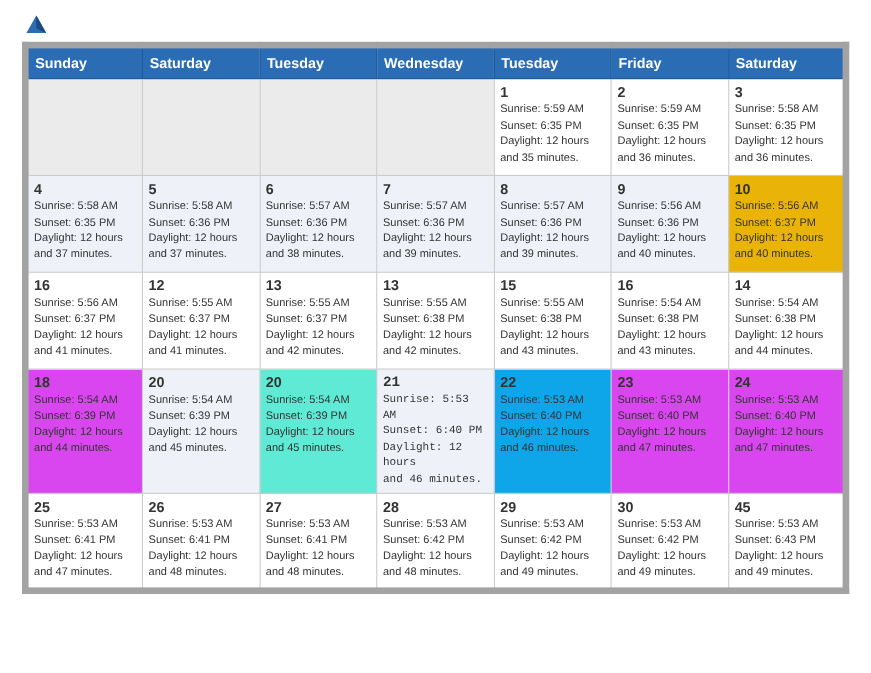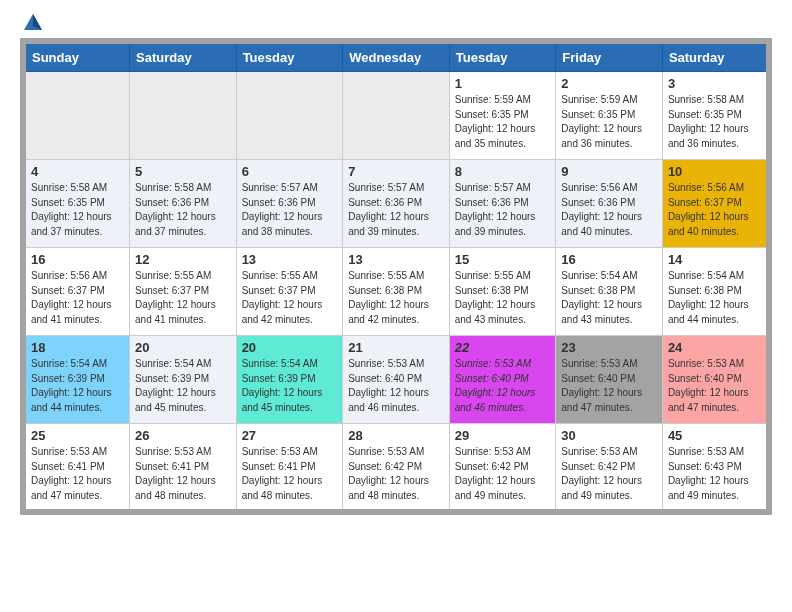--- a/index.html
+++ b/index.html
@@ -204,45 +204,45 @@
           <td>
             <span class="day-number">16</span>
             <div class="day-info">Sunrise: 5:54 AM<br>Sunset: 6:38 PM<br>Daylight: 12 hours<br>and 43 minutes.</div>
           </td>
           <td>
             <span class="day-number">14</span>
             <div class="day-info">Sunrise: 5:54 AM<br>Sunset: 6:38 PM<br>Daylight: 12 hours<br>and 44 minutes.</div>
           </td>
         </tr>
         <tr class="week-row">
-          <td style="background: #7dd3fc;">
+          <td style="background: #d946ef;">
             <span class="day-number">18</span>
             <div class="day-info">Sunrise: 5:54 AM<br>Sunset: 6:39 PM<br>Daylight: 12 hours<br>and 44 minutes.</div>
           </td>
           <td style="background: rgb(238, 242, 248);">
             <span class="day-number">20</span>
             <div class="day-info">Sunrise: 5:54 AM<br>Sunset: 6:39 PM<br>Daylight: 12 hours<br>and 45 minutes.</div>
           </td>
           <td style="background: #5eead4;">
             <span class="day-number">20</span>
             <div class="day-info">Sunrise: 5:54 AM<br>Sunset: 6:39 PM<br>Daylight: 12 hours<br>and 45 minutes.</div>
           </td>
-          <td style="background: rgb(238, 242, 248);">
+          <td style="background: rgb(238, 242, 248); font-family: Liberation Mono, monospace;">
             <span class="day-number">21</span>
             <div class="day-info">Sunrise: 5:53 AM<br>Sunset: 6:40 PM<br>Daylight: 12 hours<br>and 46 minutes.</div>
           </td>
-          <td style="background: #d946ef; font-style: italic;">
+          <td style="background: #0ea5e9;">
             <span class="day-number">22</span>
             <div class="day-info">Sunrise: 5:53 AM<br>Sunset: 6:40 PM<br>Daylight: 12 hours<br>and 46 minutes.</div>
           </td>
-          <td style="background: #a3a3a3;">
+          <td style="background: #d946ef;">
             <span class="day-number">23</span>
             <div class="day-info">Sunrise: 5:53 AM<br>Sunset: 6:40 PM<br>Daylight: 12 hours<br>and 47 minutes.</div>
           </td>
-          <td style="background: #fca5a5;">
+          <td style="background: #d946ef;">
             <span class="day-number">24</span>
             <div class="day-info">Sunrise: 5:53 AM<br>Sunset: 6:40 PM<br>Daylight: 12 hours<br>and 47 minutes.</div>
           </td>
         </tr>
         <tr class="week-row">
           <td>
             <span class="day-number">25</span>
             <div class="day-info">Sunrise: 5:53 AM<br>Sunset: 6:41 PM<br>Daylight: 12 hours<br>and 47 minutes.</div>
           </td>
           <td>

